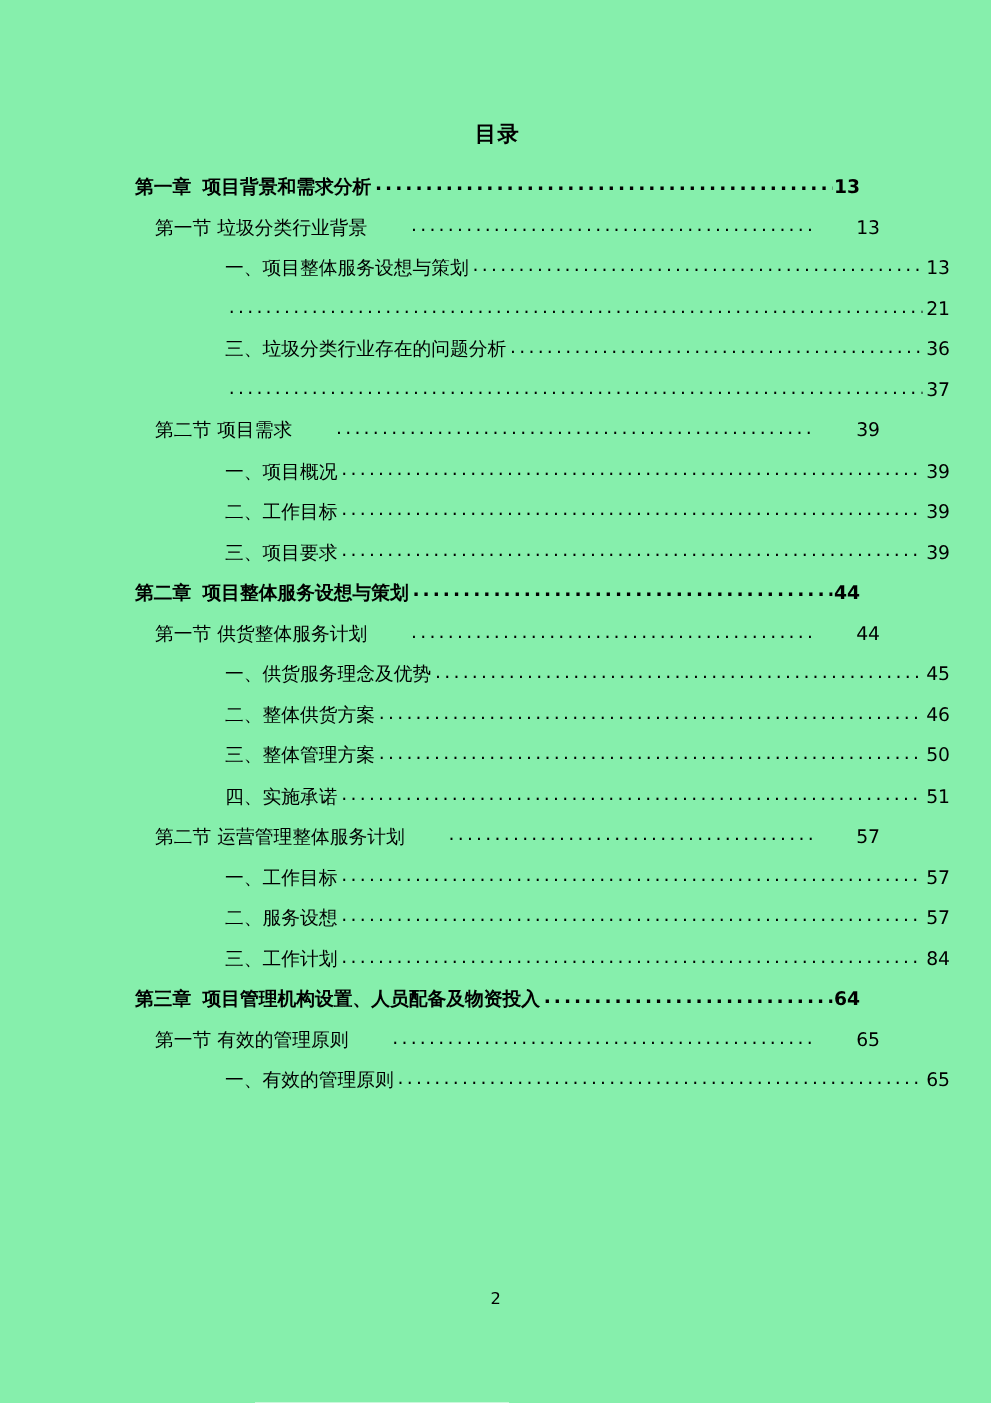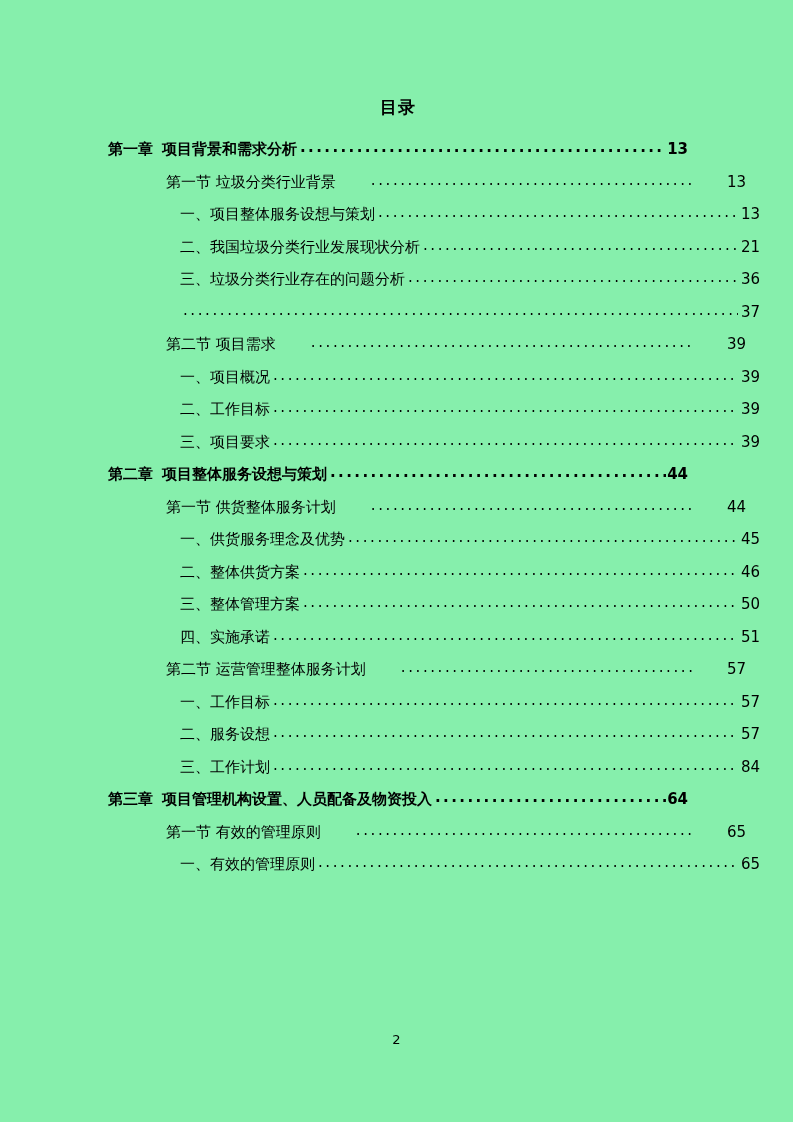--- a/index.html
+++ b/index.html
@@ -64,21 +64,21 @@
     min-width: 22px;
   }
   
   .lvl1 {
     font-weight: bold;
     margin-left: 0;
   }
   .lvl1 .toc-label, .lvl1 .toc-page { font-weight: bold; }
   .lvl1 .toc-dots { font-weight: bold; letter-spacing: 2.4px; }
   
-  .lvl2 { margin-left: 58px; gap: 32px; }
+  .lvl2 { margin-left: 16px; gap: 32px; }
   
   .lvl3 { margin-left: 72px; }
 
   .lvl1 .toc-label .ch-gap { display: inline-block; width: 9px; }
 
   .page-number {
     position: absolute;
     left: 0;
     right: 0;
     top: 1032px;
@@ -102,21 +102,20 @@
           <span class="toc-label"><span>第一节</span><span class="ch-gap">&nbsp;</span><span>垃圾分类行业背景</span></span>
           <span class="toc-dots">........................................................................................................................</span>
           <span class="toc-page">13</span>
         </div>
         <div class="toc-row lvl3">
           <span class="toc-label"><span>一、项目整体服务设想与策划</span></span>
           <span class="toc-dots">........................................................................................................................</span>
           <span class="toc-page">13</span>
         </div>
         <div class="toc-row lvl3">
-          <span class="toc-label"><span>二、我国垃圾分类行业发展现状分析</span></span>
           <span class="toc-dots">........................................................................................................................</span>
           <span class="toc-page">21</span>
         </div>
         <div class="toc-row lvl3">
           <span class="toc-label"><span>三、垃圾分类行业存在的问题分析</span></span>
           <span class="toc-dots">........................................................................................................................</span>
           <span class="toc-page">36</span>
         </div>
         <div class="toc-row lvl3">
           <span class="toc-dots">........................................................................................................................</span>

